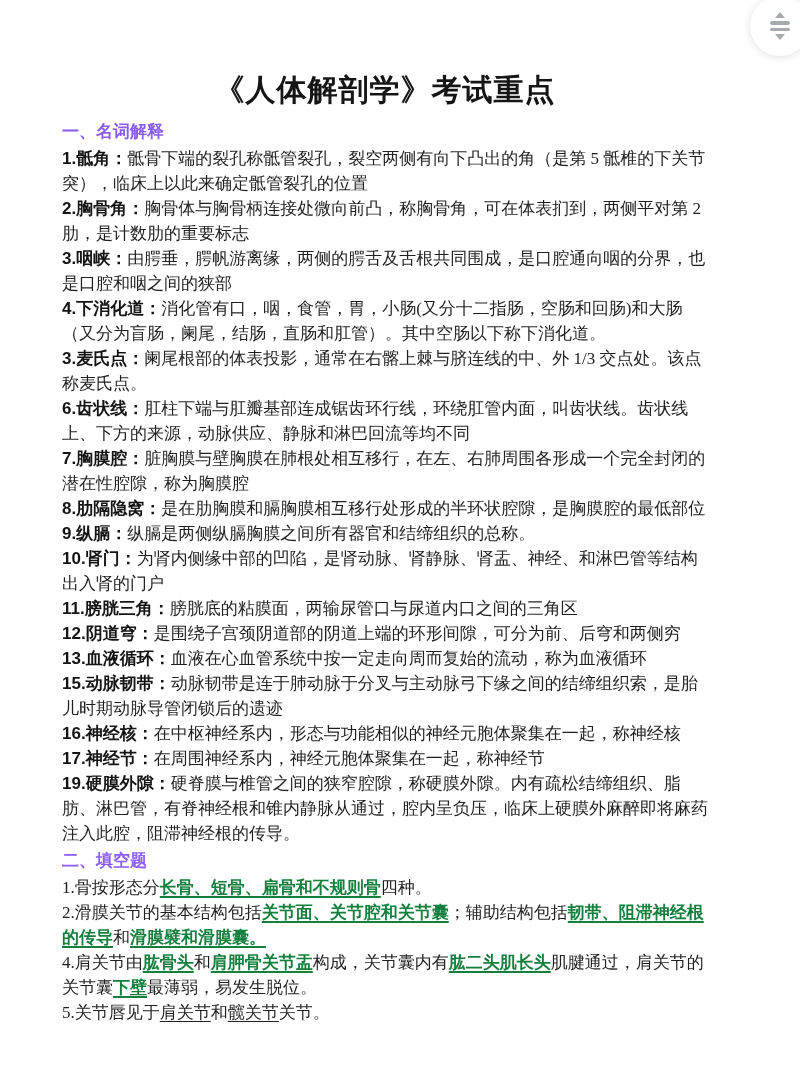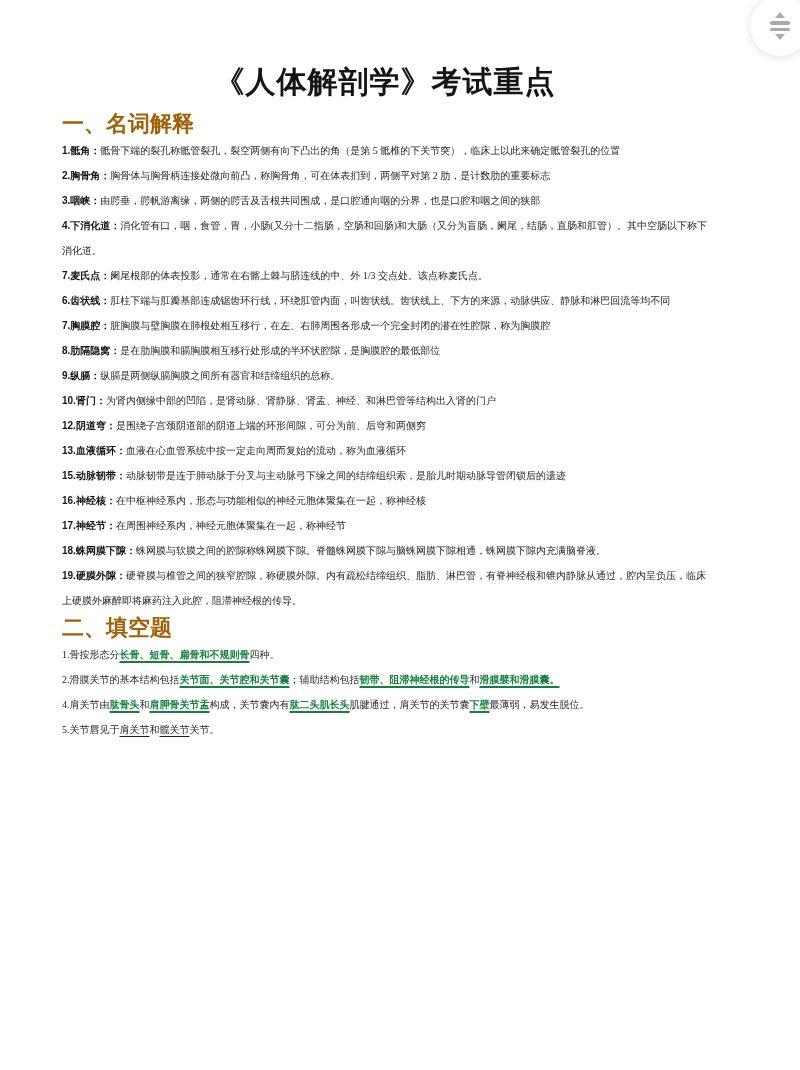--- a/index.html
+++ b/index.html
@@ -10,41 +10,42 @@
     height: 1070px;
     overflow: hidden;
   }
   body {
     position: relative;
     font-family: "Liberation Serif", "DejaVu Serif", serif;
     color: #1f1f1f;
   }
   .doc {
     padding: 62px 92px 0 62px;
+    margin-top: 8px;
   }
   .title {
     text-align: center;
     font-size: 30px;
     font-weight: 700;
     letter-spacing: 1px;
     margin: 0 0 8px 0;
     font-family: "Liberation Sans", "DejaVu Sans", sans-serif;
     color: #151515;
   }
   .sec-heading {
-    font-size: 22px;
+    font-size: 17px;
     font-weight: 700;
     margin: 2px 0 2px 0;
     line-height: 25px;
     font-family: "Liberation Sans", "DejaVu Sans", sans-serif;
-    color: #a16207;
+    color: #8b5cf6;
   }
   .item {
     margin: 0;
-    font-size: 10px;
+    font-size: 17px;
     line-height: 25px;
     word-break: break-all;
   }
   .run-n { font-weight: 400; }
   .run-b {
     font-weight: 700;
     font-family: "Liberation Sans", "DejaVu Sans", sans-serif;
     color: #141414;
   }
   .run-u {
@@ -100,32 +101,32 @@
 <body>
 
 <div class="doc">
   <h1 class="title">《人体解剖学》考试重点</h1>
   <div id="content">
       <h2 class="sec-heading">一、名词解释</h2>
       <p class="item"><span class="run-b">1.骶角：</span><span class="run-n">骶骨下端的裂孔称骶管裂孔，裂空两侧有向下凸出的角（是第 5 骶椎的下关节突），临床上以此来确定骶管裂孔的位置</span></p>
       <p class="item"><span class="run-b">2.胸骨角：</span><span class="run-n">胸骨体与胸骨柄连接处微向前凸，称胸骨角，可在体表扪到，两侧平对第 2 肋，是计数肋的重要标志</span></p>
       <p class="item"><span class="run-b">3.咽峡：</span><span class="run-n">由腭垂，腭帆游离缘，两侧的腭舌及舌根共同围成，是口腔通向咽的分界，也是口腔和咽之间的狭部</span></p>
       <p class="item"><span class="run-b">4.下消化道：</span><span class="run-n">消化管有口，咽，食管，胃，小肠(又分十二指肠，空肠和回肠)和大肠（又分为盲肠，阑尾，结肠，直肠和肛管）。其中空肠以下称下消化道。</span></p>
-      <p class="item"><span class="run-b">7.麦氏点：</span><span class="run-n">阑尾根部的体表投影，通常在右髂上棘与脐连线的中、外 1/3 交点处。该点称麦氏点。</span></p>
+      <p class="item"><span class="run-b">3.麦氏点：</span><span class="run-n">阑尾根部的体表投影，通常在右髂上棘与脐连线的中、外 1/3 交点处。该点称麦氏点。</span></p>
       <p class="item"><span class="run-b">6.齿状线：</span><span class="run-n">肛柱下端与肛瓣基部连成锯齿环行线，环绕肛管内面，叫齿状线。齿状线上、下方的来源，动脉供应、静脉和淋巴回流等均不同</span></p>
       <p class="item"><span class="run-b">7.胸膜腔：</span><span class="run-n">脏胸膜与壁胸膜在肺根处相互移行，在左、右肺周围各形成一个完全封闭的潜在性腔隙，称为胸膜腔</span></p>
       <p class="item"><span class="run-b">8.肋隔隐窝：</span><span class="run-n">是在肋胸膜和膈胸膜相互移行处形成的半环状腔隙，是胸膜腔的最低部位</span></p>
       <p class="item"><span class="run-b">9.纵膈：</span><span class="run-n">纵膈是两侧纵膈胸膜之间所有器官和结缔组织的总称。</span></p>
       <p class="item"><span class="run-b">10.肾门：</span><span class="run-n">为肾内侧缘中部的凹陷，是肾动脉、肾静脉、肾盂、神经、和淋巴管等结构出入肾的门户</span></p>
+      <p class="item"><span class="run-b">11.膀胱三角：</span><span class="run-n">膀胱底的粘膜面，两输尿管口与尿道内口之间的三角区</span></p>
       <p class="item"><span class="run-b">12.阴道穹：</span><span class="run-n">是围绕子宫颈阴道部的阴道上端的环形间隙，可分为前、后穹和两侧穷</span></p>
       <p class="item"><span class="run-b">13.血液循环：</span><span class="run-n">血液在心血管系统中按一定走向周而复始的流动，称为血液循环</span></p>
       <p class="item"><span class="run-b">15.动脉韧带：</span><span class="run-n">动脉韧带是连于肺动脉于分叉与主动脉弓下缘之间的结缔组织索，是胎儿时期动脉导管闭锁后的遗迹</span></p>
       <p class="item"><span class="run-b">16.神经核：</span><span class="run-n">在中枢神经系内，形态与功能相似的神经元胞体聚集在一起，称神经核</span></p>
       <p class="item"><span class="run-b">17.神经节：</span><span class="run-n">在周围神经系内，神经元胞体聚集在一起，称神经节</span></p>
-      <p class="item"><span class="run-b">18.蛛网膜下隙：</span><span class="run-n">蛛网膜与软膜之间的腔隙称蛛网膜下隙。脊髓蛛网膜下隙与脑蛛网膜下隙相通，蛛网膜下隙内充满脑脊液。</span></p>
       <p class="item"><span class="run-b">19.硬膜外隙：</span><span class="run-n">硬脊膜与椎管之间的狭窄腔隙，称硬膜外隙。内有疏松结缔组织、脂肪、淋巴管，有脊神经根和锥内静脉从通过，腔内呈负压，临床上硬膜外麻醉即将麻药注入此腔，阻滞神经根的传导。</span></p>
       <h2 class="sec-heading">二、填空题</h2>
       <p class="item"><span class="run-n">1.骨按形态分</span><span class="run-bu">长骨、短骨、扁骨和不规则骨</span><span class="run-n">四种。</span></p>
       <p class="item"><span class="run-n">2.滑膜关节的基本结构包括</span><span class="run-bu">关节面、关节腔和关节囊</span><span class="run-n">；辅助结构包括</span><span class="run-bu">韧带、阻滞神经根的传导</span><span class="run-n">和</span><span class="run-bu">滑膜襞和滑膜囊。</span></p>
       <p class="item"><span class="run-n">4.肩关节由</span><span class="run-bu">肱骨头</span><span class="run-n">和</span><span class="run-bu">肩胛骨关节盂</span><span class="run-n">构成，关节囊内有</span><span class="run-bu">肱二头肌长头</span><span class="run-n">肌腱通过，肩关节的关节囊</span><span class="run-bu">下壁</span><span class="run-n">最薄弱，易发生脱位。</span></p>
       <p class="item"><span class="run-n">5.关节唇见于</span><span class="run-u">肩关节</span><span class="run-n">和</span><span class="run-u">髋关节</span><span class="run-n">关节。</span></p>
       <p class="item"></p>
     </div>
 </div>
 

